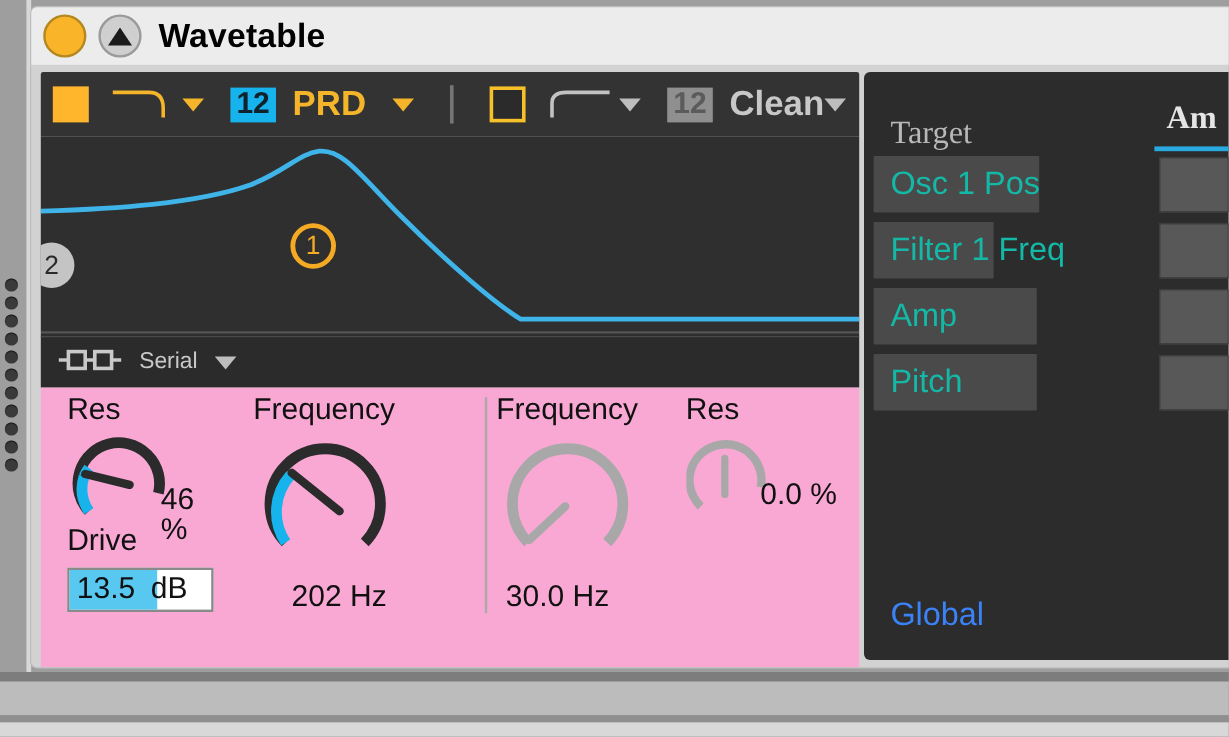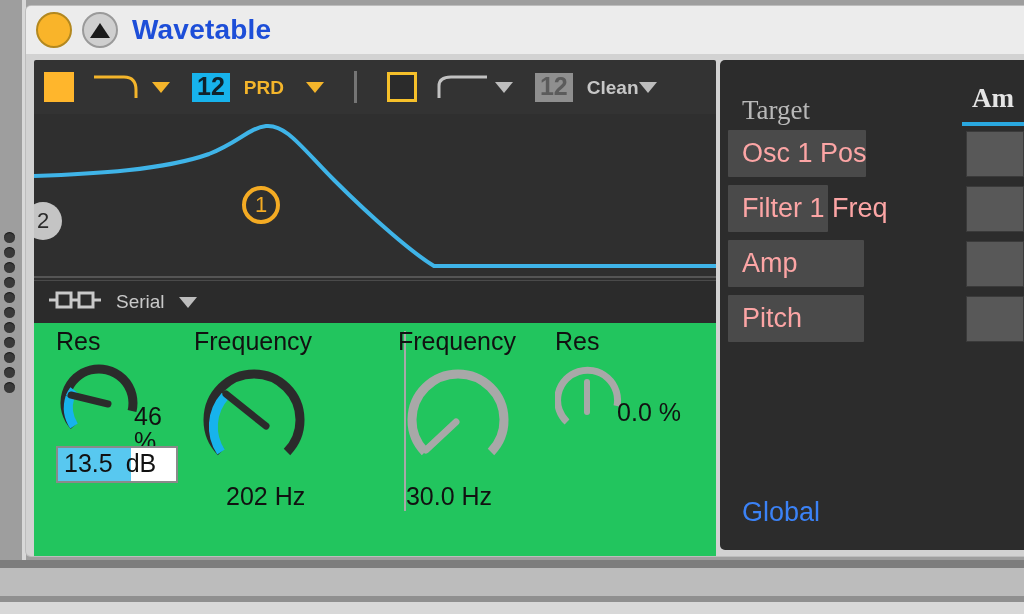--- a/index.html
+++ b/index.html
@@ -77,21 +77,21 @@
   .round-btn.fold  { background: #cfcfcf; }
   .tri-up {
     width: 0; height: 0;
     border-left: 10px solid transparent;
     border-right: 10px solid transparent;
     border-bottom: 15px solid #1b1b1b;
   }
   #device-title {
     font-size: 28px;
     font-weight: bold;
-    color: #1d4ed8;
+    color: #000000;
     letter-spacing: .2px;
     margin-left: 4px;
   }
 
   
   #body-area {
     position: absolute;
     left: 0; top: 48px;
     right: 0; bottom: 0;
     display: flex;
@@ -142,21 +142,21 @@
   .caret.grayed { border-top: 11px solid #bdbdbd; }
   .badge {
     font-size: 25px; font-weight: bold;
     padding: 1px 5px 3px 5px;
     line-height: 1;
     flex: none;
   }
   .badge.active { background: #17b3ec; color: #10222b; }
   .badge.dim    { background: #8f8f8f; color: #5b5b5b; }
   .tb-label {
-    font-size: 19px; font-weight: bold;
+    font-size: 29px; font-weight: bold;
     line-height: 1;
     flex: none;
   }
   .tb-label.amber { color: #f4b52b; }
   .tb-label.gray  { color: #c7c7c7; }
   .vsep {
     width: 3px; height: 32px;
     background: #757575;
     flex: none;
   }
@@ -205,24 +205,25 @@
     border-top: 1px solid #4a4a4a;
   }
   #routing-label {
     font-size: 19px;
     color: #c9c9c9;
   }
 
   
   #knob-area {
     flex: 1;
-    background: #22c55e;
+    background: #f9a8d4;
     display: flex;
     padding-top: 6px;
     position: relative;
+    gap: 17px;
   }
   .knob-group {
     position: relative;
   }
   .param-name {
     font-size: 25px;
     color: #111;
     line-height: 1;
   }
   .param-value {
@@ -297,21 +298,21 @@
   .mrow {
     display: flex;
     height: 55px;
     align-items: center;
   }
   .mrow .tcell {
     width: 242px;
     padding-left: 22px;
     box-sizing: border-box;
     font-size: 27px;
-    color: #fca5a5;
+    color: #14b8a6;
     position: relative;
     display: flex;
     align-items: center;
     height: 100%;
   }
   .mrow .tcell .hl {
     position: absolute;
     left: 8px; top: 4px; bottom: 4px;
     background: #4a4a4a;
     border-radius: 1px;
@@ -465,20 +466,21 @@
             <div class="param-name">Res</div>
             <div class="knob-wrap" style="margin-top:10px; height:72px;">
               <svg width="130" height="72" viewBox="0 0 130 72">
                 <path d="M18 62 A34 34 0 1 1 76 47" fill="none" stroke="#2b2b2b" stroke-width="9" stroke-linecap="butt"></path>
                 <path d="M18 62 A34 34 0 0 1 14 33" fill="none" stroke="#17b3ec" stroke-width="9"></path>
                 <path d="M14 33 A34 34 0 0 1 18 26" fill="none" stroke="#17b3ec" stroke-width="9"></path>
                 <line x1="15" y1="31" x2="52" y2="40" stroke="#2b2b2b" stroke-width="7" stroke-linecap="round"></line>
               </svg>
               <span class="param-value" style="position:absolute; left:78px; top:40px;">46 %</span>
             </div>
+            <div class="param-name" style="margin-top:2px;">Drive</div>
             <div class="value-field" style="margin-top:10px; width:122px;">
               <span class="fill"></span>
               <span class="txt">13.5</span>
               <span class="txt" style="margin-left:6px;">dB</span>
             </div>
           </div>
 
           <div class="knob-group" style="width:200px; padding-left:10px; box-sizing:border-box;">
             <div class="param-name">Frequency</div>
             <div class="knob-wrap" style="margin-top:10px;">

